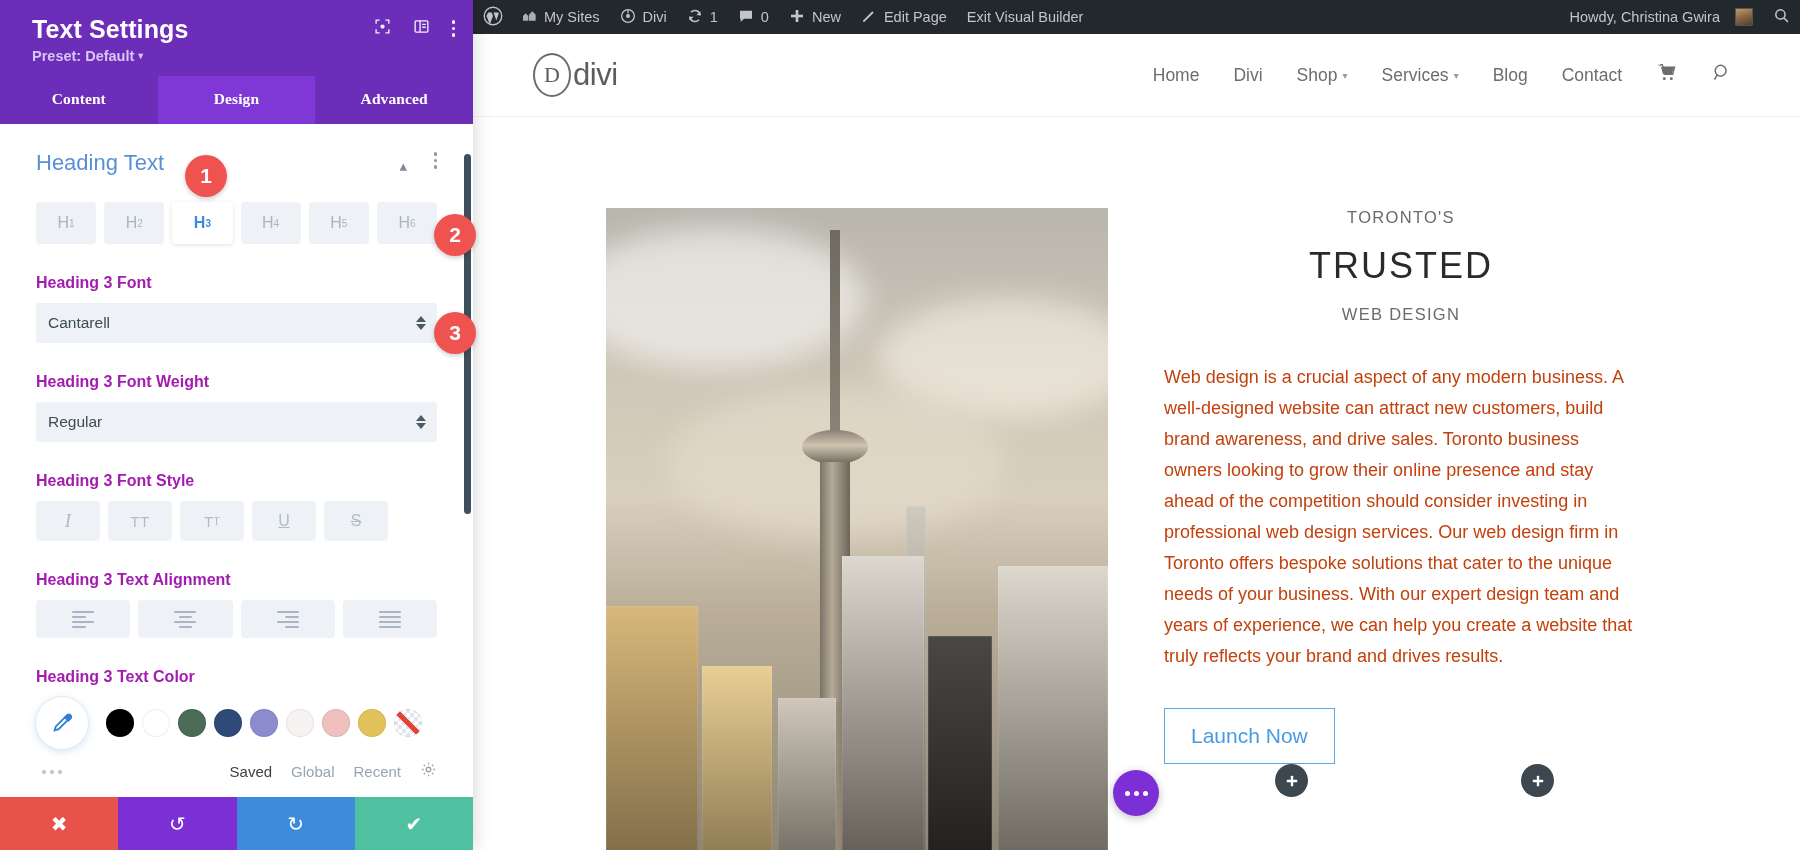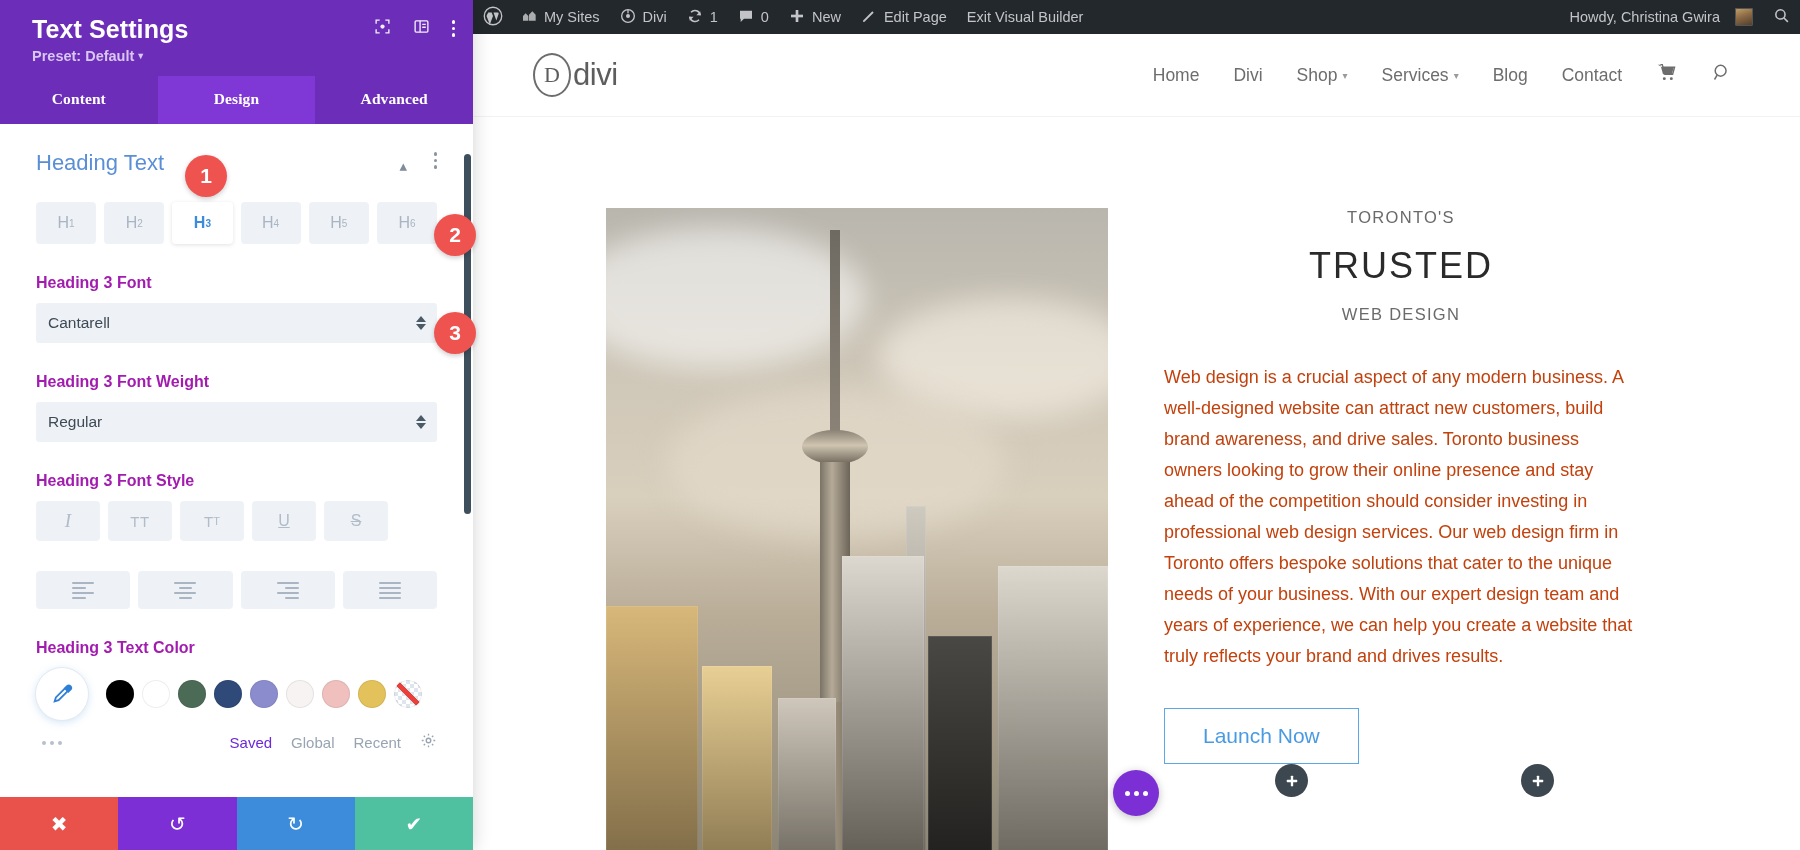--- a/index.html
+++ b/index.html
@@ -162,21 +162,21 @@
   .color-foot {
     display: flex; align-items: center; margin-top: 10px;
   }
   .mini-dots { display: flex; gap: 4px; margin-left: 6px; }
   .mini-dots i { width: 4px; height: 4px; background: #b6c1cd; border-radius: 50%; }
   .color-links {
     margin-left: auto; display: flex; align-items: center; gap: 19px;
     font-size: 15px;
   }
   .color-links a { cursor: pointer; color: #98a4b1; text-decoration: none; }
-  .color-links a.active { color: #6d28d9; }
+  .color-links a.active { color: #404040; }
   .gear { cursor: pointer; color: #98a4b1; font-size: 16px; }
 
   .panel-foot { display: flex; height: 53px; }
   .foot-btn {
     flex: 1; display: flex; align-items: center; justify-content: center;
     color: #fff; font-size: 20px; cursor: pointer;
   }
   .foot-btn.discard { background: #e9524a; }
   .foot-btn.undo { background: #7b2fd4; }
   .foot-btn.redo { background: #3c8cdb; }
@@ -282,21 +282,21 @@
   .subline {
     text-align: center; font-size: 16.5px; color: #6a6a6a;
     letter-spacing: 1.3px; margin-bottom: 38px;
   }
   .para {
     font-size: 18px; line-height: 1.72; color: #c2410c;
   }
   .launch {
     display: inline-block; margin-top: 36px;
     border: 1.5px solid #5ba7e8; color: #4a9ae2;
-    padding: 15px 38px; font-size: 21px; background: #fff;
+    padding: 15px 26px; font-size: 21px; background: #fff;
     cursor: pointer;
   }
 
   
   .fab {
     position: absolute; border-radius: 50%;
     display: flex; align-items: center; justify-content: center;
     cursor: pointer; z-index: 30;
   }
   .fab.purple {
@@ -578,20 +578,21 @@
 
         <div class="field-label">Heading 3 Font Style</div>
         <div class="style-row">
           <div class="style-btn ital">I</div>
           <div class="style-btn ttcaps">TT</div>
           <div class="style-btn tsmall">T<small>T</small></div>
           <div class="style-btn und">U</div>
           <div class="style-btn strk">S</div>
         </div>
 
+        <div class="field-label">Heading 3 Text Alignment</div>
         <div class="align-row">
           <div class="align-btn">
               <span class="bars">
                 <i style="width:100%"></i>
                 <i style="width:62%"></i>
                 <i style="width:100%"></i>
                 <i style="width:62%"></i>
               </span>
             </div>
           <div class="align-btn">

